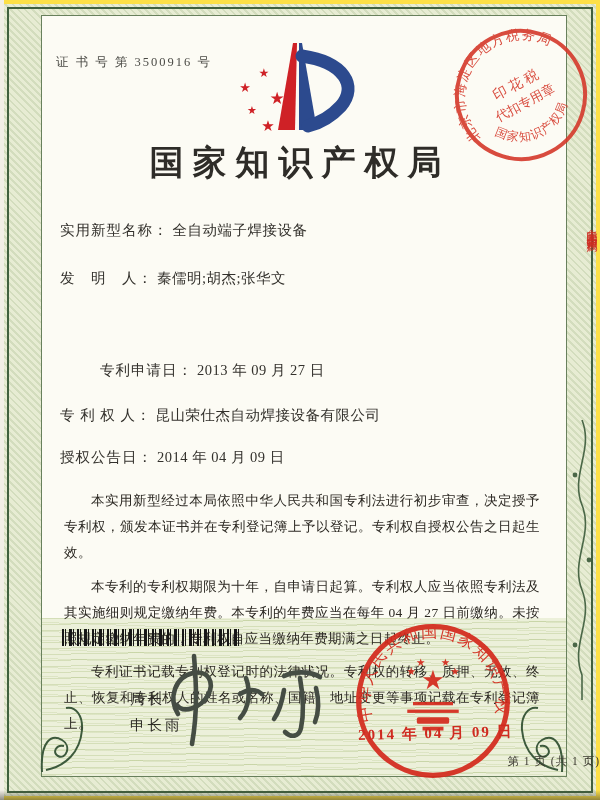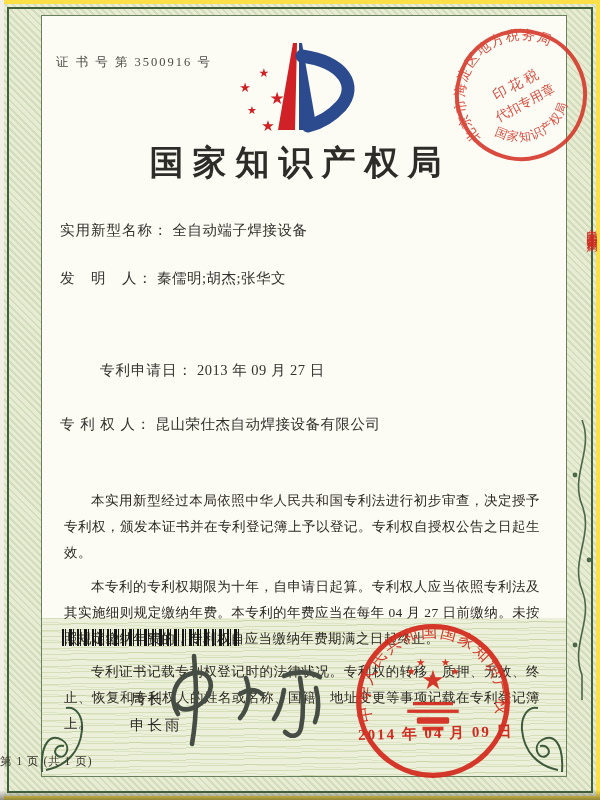--- a/index.html
+++ b/index.html
@@ -64,21 +64,21 @@
   .seal-date{
     position:absolute;left:358px;top:724px;font-size:15px;color:#cf2b20;
     letter-spacing:2px;font-weight:600;transform:rotate(-1.5deg);white-space:nowrap;
   }
   .tax-stamp{position:absolute;left:450px;top:24px;width:142px;height:142px;transform:rotate(-28deg);opacity:.9;}
   .edge-showthrough{
     position:absolute;right:1px;top:220px;height:102px;overflow:hidden;
     writing-mode:vertical-rl;font-size:11px;color:rgba(205,45,35,.75);letter-spacing:1px;
   }
   .page-footer{
-    position:absolute;left:0;right:0;top:754px;text-align:left;
+    position:absolute;left:0;right:0;top:754px;text-align:right;
     font-size:11.5px;color:#3a382f;letter-spacing:1px;
   }
 </style>
 </head>
 <body>
 
 <div class="page">
 
   <div class="scan-edge-left"></div>
   <div class="border-band"></div>
@@ -116,22 +116,25 @@
 
   <div class="field" style="top:221px;">
     <span class="lab">实用新型名称：</span><span class="val">全自动端子焊接设备</span>
   </div>
   <div class="field" style="top:269px;">
     <span class="lab">发　明　人：</span><span class="val">秦儒明;胡杰;张华文</span>
   </div>
   <div class="field" style="top:361px;margin-left:40px;">
     <span class="lab">专利申请日：</span><span class="val">2013 年 09 月 27 日</span>
   </div>
-  <div class="field" style="top:406px;margin-top:9px;">
+  <div class="field" style="top:406px;">
     <span class="lab">专 利 权 人：</span><span class="val">昆山荣仕杰自动焊接设备有限公司</span>
+  </div>
+  <div class="field" style="top:448px;">
+    <span class="lab">授权公告日：</span><span class="val">2014 年 04 月 09 日</span>
   </div>
 
   <div class="paras">
     <p>本实用新型经过本局依照中华人民共和国专利法进行初步审查，决定授予专利权，颁发本证书并在专利登记簿上予以登记。专利权自授权公告之日起生效。</p>
     <p>本专利的专利权期限为十年，自申请日起算。专利权人应当依照专利法及其实施细则规定缴纳年费。本专利的年费应当在每年 04 月 27 日前缴纳。未按照规定缴纳年费的，专利权自应当缴纳年费期满之日起终止。</p>
     <p>专利证书记载专利权登记时的法律状况。专利权的转移、质押、无效、终止、恢复和专利权人的姓名或名称、国籍、地址变更等事项记载在专利登记簿上。</p>
   </div>
 
   <div class="barcode"></div>
 

